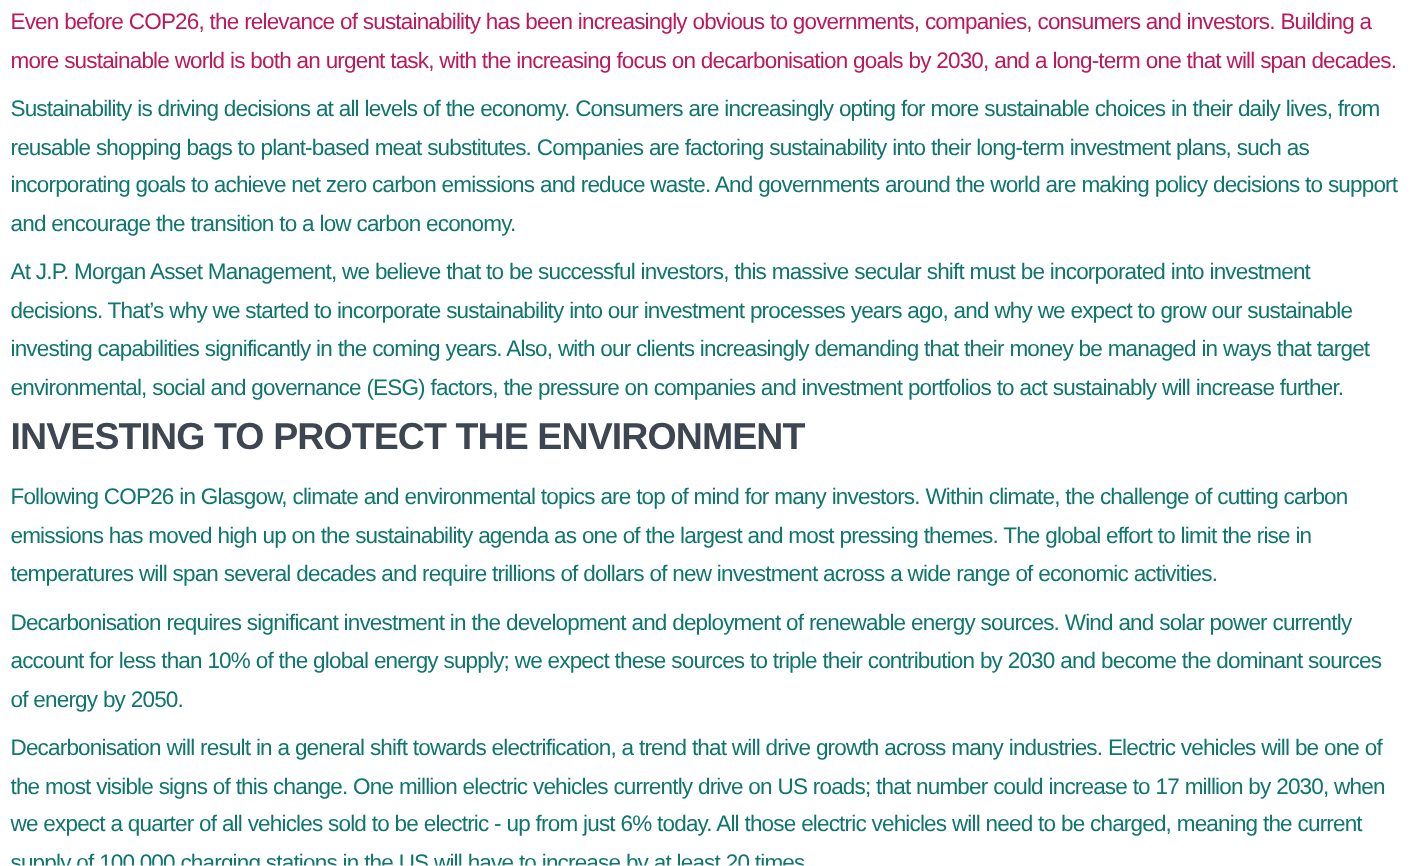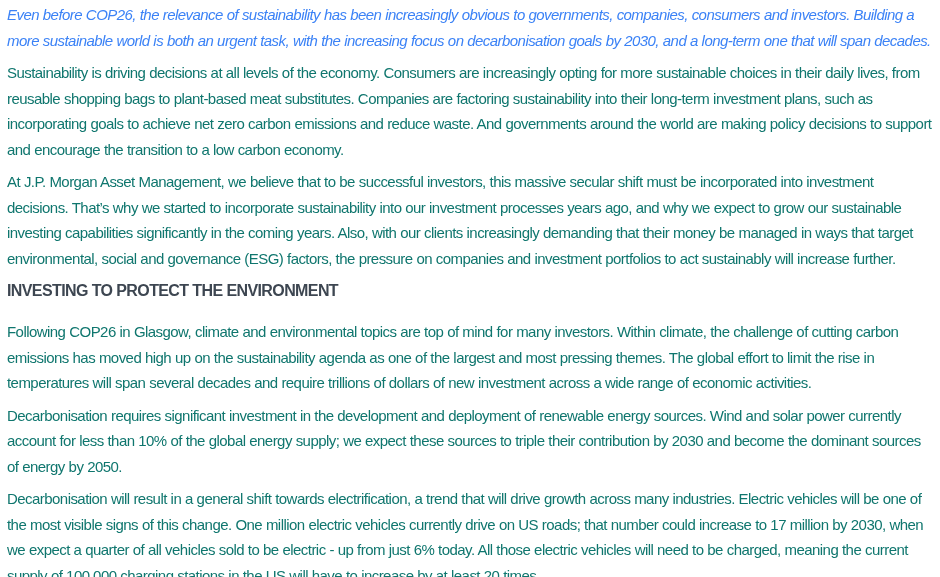--- a/index.html
+++ b/index.html
@@ -20,26 +20,25 @@
   p.body-text {
     font-size: 15px;
     line-height: 25.5px;
     letter-spacing: -0.55px;
     word-spacing: 0.2px;
     color: #0f766e;
     margin: 0 0 7px 0;
     text-align: left;
   }
   p.intro-text {
-    font-style: italic;
     font-weight: 500;
-    color: #3b82f6;
+    color: #be185d;
   }
   h2.section-heading {
-    font-size: 16px;
+    font-size: 25px;
     line-height: 26px;
     font-weight: 600;
     letter-spacing: -0.6px;
     color: #3d4651;
     margin: 0 0 15px 0;
   }
 </style>
 </head>
 <body>
 

